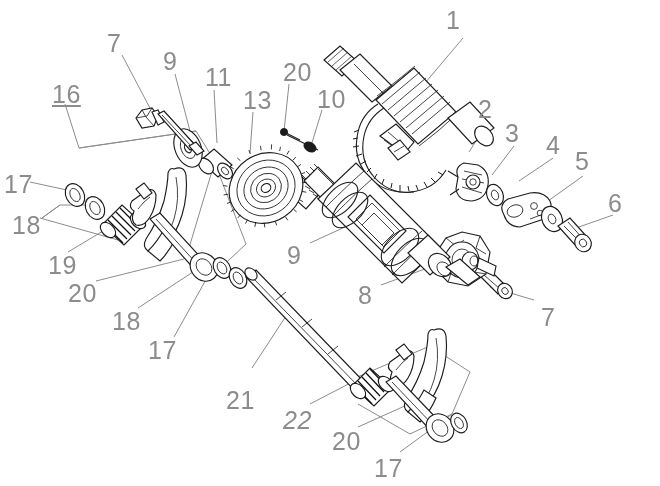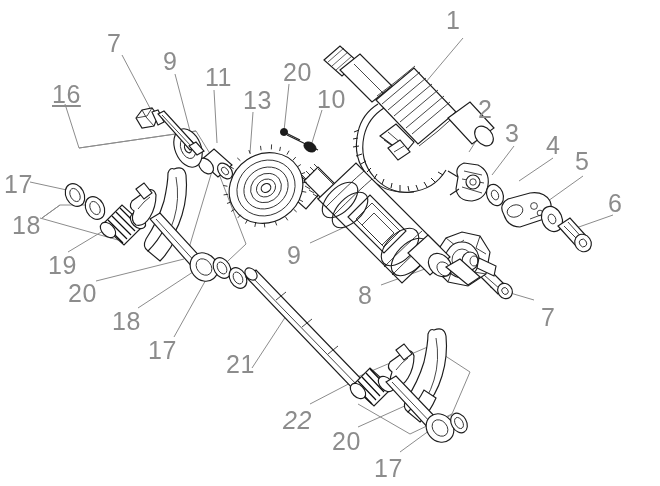--- a/index.html
+++ b/index.html
@@ -394,18 +394,18 @@
   <div class="callout-label" style="left:205px; top:65px;">11</div>
   <div class="callout-label" style="left:163px; top:49px;">9</div>
   <div class="callout-label" style="left:107px; top:31px;">7</div>
   <div class="callout-label" style="left:52px; top:82px;text-decoration:underline;">16</div>
   <div class="callout-label" style="left:4px; top:172px;">17</div>
   <div class="callout-label" style="left:12px; top:213px;">18</div>
   <div class="callout-label" style="left:48px; top:253px;">19</div>
   <div class="callout-label" style="left:68px; top:281px;">20</div>
   <div class="callout-label" style="left:112px; top:309px;">18</div>
   <div class="callout-label" style="left:148px; top:338px;">17</div>
-  <div class="callout-label" style="left:226px; top:352px;">21</div>
+  <div class="callout-label" style="left:226px; top:388px;">21</div>
   <div class="callout-label" style="left:283px; top:408px;font-style:italic;">22</div>
   <div class="callout-label" style="left:332px; top:429px;">20</div>
   <div class="callout-label" style="left:374px; top:456px;">17</div>
 
 </div>
 
 </body></html>

